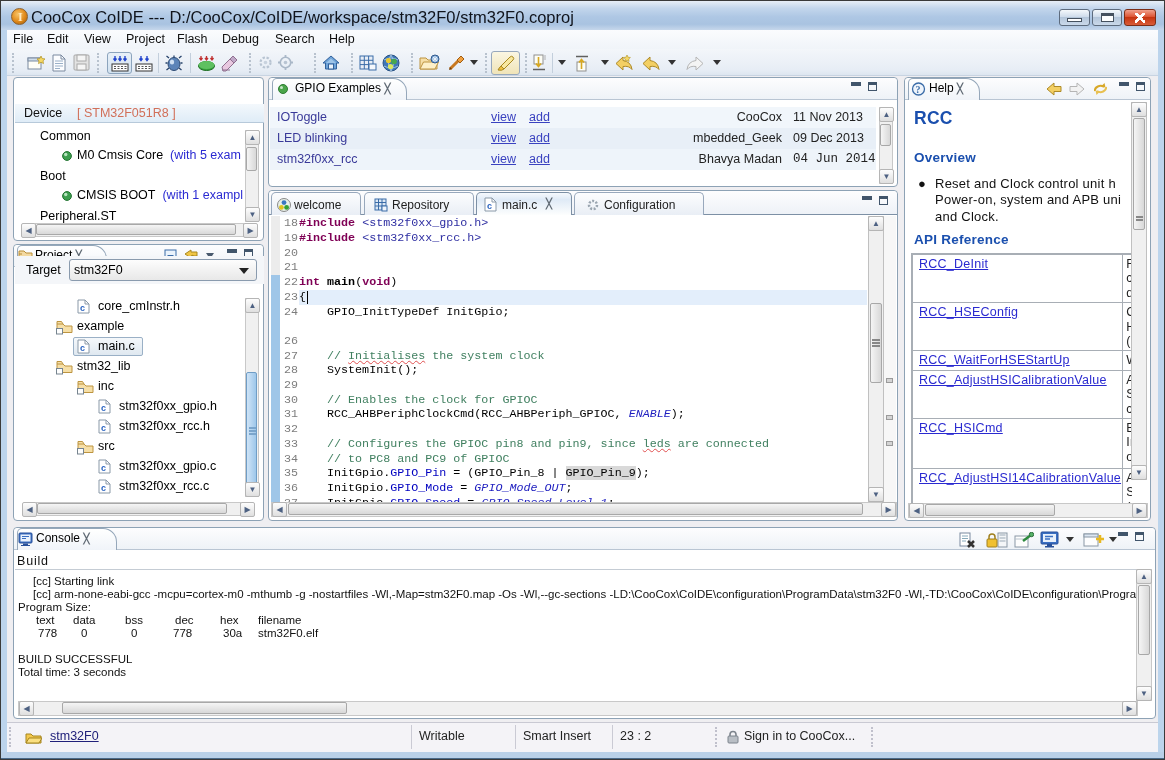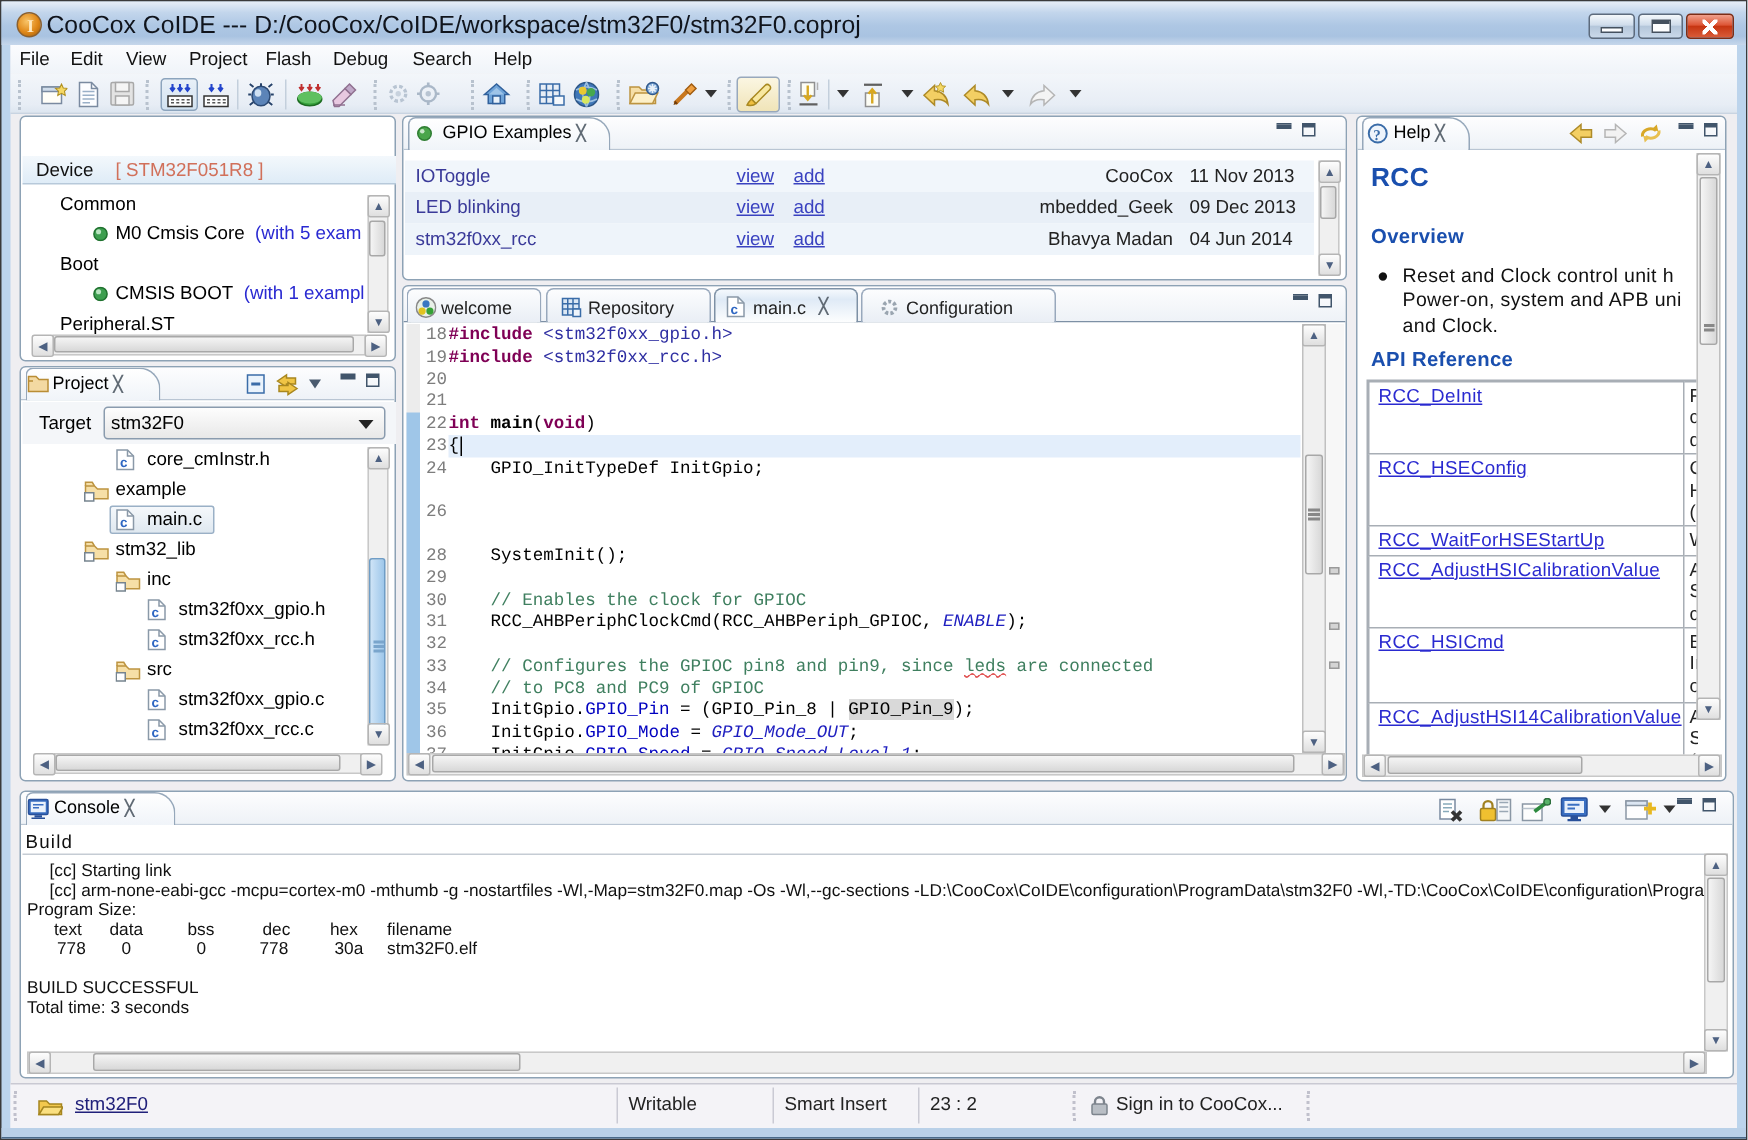--- a/index.html
+++ b/index.html
@@ -263,21 +263,21 @@
           <rect x="2" y="2" width="11" height="12" fill="#eaf3fc" stroke="#3a6ca8"></rect>
           <rect x="4.5" y="7" width="6" height="2" fill="#3a6ca8"></rect>
         </svg></div>
     <div style="position:absolute;right:63px;top:3px;"><svg width="17" height="16">
           <path d="M2 6 L8 2 L8 4 L14 4 L14 8 L8 8 L8 10 Z" fill="#f0c545" stroke="#a8871f"></path>
           <path d="M15 10 L9 6 L9 8 L3 8 L3 12 L9 12 L9 14 Z" fill="#f0c545" stroke="#a8871f" transform="translate(0,1)"></path>
         </svg></div>
     <div style="position:absolute;right:49px;top:8px;width:0;height:0;border-left:4.5px solid transparent;border-right:4.5px solid transparent;border-top:6px solid #4a5a6e;"></div>
     <div class="minmax" style="right:10px"><i class="mm1"></i><i class="mm2"></i></div>
   </div>
-  <div style="position:absolute;left:1px;top:23px;width:249px;height:28px;background:#f4f6f9;padding-left:20px;">
+  <div style="position:absolute;left:1px;top:11px;width:249px;height:28px;background:#f4f6f9;padding-left:20px;">
     <span style="position:absolute;left:11px;top:7px;font-size:12.5px;">Target</span>
     <div style="position:absolute;left:54px;top:3px;width:188px;height:22px;border:1px solid #8a9bae;border-radius:3px;background:linear-gradient(#fdfdfd,#e8e8e8);">
       <span style="position:absolute;left:4px;top:3px;font-size:12.5px;">stm32F0</span>
       <div style="position:absolute;right:7px;top:8px;width:0;height:0;border-left:5px solid transparent;border-right:5px solid transparent;border-top:6px solid #222;"></div>
     </div>
   </div>
   <div id="proj-tree" style="position:absolute;left:1px;top:51px;width:236px;height:203px;font-size:12.5px;overflow:hidden;">
     <svg class="abs" style="left:62px;top:3px" width="13" height="15">
         <path d="M1 1 h7 l4 4 v9 h-11 z" fill="#fff" stroke="#8a99a8"></path>
         <path d="M8 1 v4 h4" fill="none" stroke="#8a99a8"></path>
@@ -382,21 +382,21 @@
       </span>
     <span style="position:absolute;left:523px;top:3px;color:#222;">09 Dec 2013</span>
   </div>
   <div style="position:absolute;left:1px;top:71px;width:606px;height:21px;background:#eef4fa;font-size:12.5px;">
     <span style="position:absolute;left:7px;top:3px;color:#3a3a99;">stm32f0xx_rcc</span>
     <span style="position:absolute;left:221px;top:3px;color:#3a42c0;text-decoration:underline;">view</span>
     <span style="position:absolute;left:259px;top:3px;color:#3a42c0;text-decoration:underline;">add</span>
     <span style="position:absolute;left:512px;top:3px;width:0;color:#222;">
         <span style="position:absolute;right:0;white-space:nowrap;">Bhavya Madan</span>
       </span>
-    <span style="position:absolute;left:523px;top:3px;color:#222;">04 Jun 2014</span>
+    <span style="position:absolute;left:523px;top:3px;color:#222;font-family:Liberation Mono, monospace;">04 Jun 2014</span>
   </div>
   <div class="sb-v" style="right:4px;top:29px;width:14px;height:77px;">
     <div class="sb-btn" style="left:-1px;top:-1px;">▲</div>
     <div class="sb-thumb" style="left:0px;top:16px;width:11px;height:22px;"></div>
     <div class="sb-btn" style="left:-1px;bottom:-1px;">▼</div>
   </div>
 </div>
 <div id="editor" class="panel" style="left:268px; top:190px; width:630px; height:331px;">
   <div class="tabbar" style="height:24px; border-bottom:1px solid #7d90a5;">
       <div class="minmax" style="right:9px;top:5px;"><i class="mm1"></i><i class="mm2"></i></div>
@@ -439,20 +439,21 @@
     <div class="abs" style="left:29px;top:74px;width:568px;height:15px;background:#e3eefb;"></div>
     <div class="abs" style="left:36.5px;top:75px;width:1.5px;height:13px;background:#000;"></div>
     <div class="cl" style="top:0.3px"><span class="ln">18</span><span class="ct"><span class="kw">#include</span> <span class="str">&lt;stm32f0xx_gpio.h&gt;</span></span></div>
     <div class="cl" style="top:15px"><span class="ln">19</span><span class="ct"><span class="kw">#include</span> <span class="str">&lt;stm32f0xx_rcc.h&gt;</span></span></div>
     <div class="cl" style="top:29.7px"><span class="ln">20</span></div>
     <div class="cl" style="top:44.4px"><span class="ln">21</span></div>
     <div class="cl" style="top:59.1px"><span class="ln">22</span><span class="ct"><span class="kw">int</span> <b>main</b>(<span class="kw">void</span>)</span></div>
     <div class="cl" style="top:73.8px"><span class="ln">23</span><span class="ct">{</span></div>
     <div class="cl" style="top:88.5px"><span class="ln">24</span><span class="ct">    GPIO_InitTypeDef InitGpio;</span></div>
     <div class="cl" style="top:117.9px"><span class="ln">26</span></div>
+    <div class="cl" style="top:132.6px"><span class="ln">27</span><span class="ct"><span class="cm">    // <span class="sq">Initialises</span> the system clock</span></span></div>
     <div class="cl" style="top:147.3px"><span class="ln">28</span><span class="ct">    SystemInit();</span></div>
     <div class="cl" style="top:162px"><span class="ln">29</span></div>
     <div class="cl" style="top:176.7px"><span class="ln">30</span><span class="ct"><span class="cm">    // Enables the clock for GPIOC</span></span></div>
     <div class="cl" style="top:191.4px"><span class="ln">31</span><span class="ct">    RCC_AHBPeriphClockCmd(RCC_AHBPeriph_GPIOC, <span class="mac">ENABLE</span>);</span></div>
     <div class="cl" style="top:206.1px"><span class="ln">32</span></div>
     <div class="cl" style="top:220.8px"><span class="ln">33</span><span class="ct"><span class="cm">    // Configures the GPIOC pin8 and pin9, since <span class="sq">leds</span> are connected</span></span></div>
     <div class="cl" style="top:235.5px"><span class="ln">34</span><span class="ct"><span class="cm">    // to PC8 and PC9 of GPIOC</span></span></div>
     <div class="cl" style="top:250.2px"><span class="ln">35</span><span class="ct">    InitGpio.<span class="mem">GPIO_Pin</span> = (GPIO_Pin_8 | <span class="occ">GPIO_Pin_9</span>);</span></div>
     <div class="cl" style="top:264.9px"><span class="ln">36</span><span class="ct">    InitGpio.<span class="mem">GPIO_Mode</span> = <span class="mac">GPIO_Mode_OUT</span>;</span></div>
     <div class="cl" style="top:279.6px"><span class="ln">37</span><span class="ct">    InitGpio.<span class="mem">GPIO_Speed</span> = <span class="mac">GPIO_Speed_Level_1</span>;</span></div>

